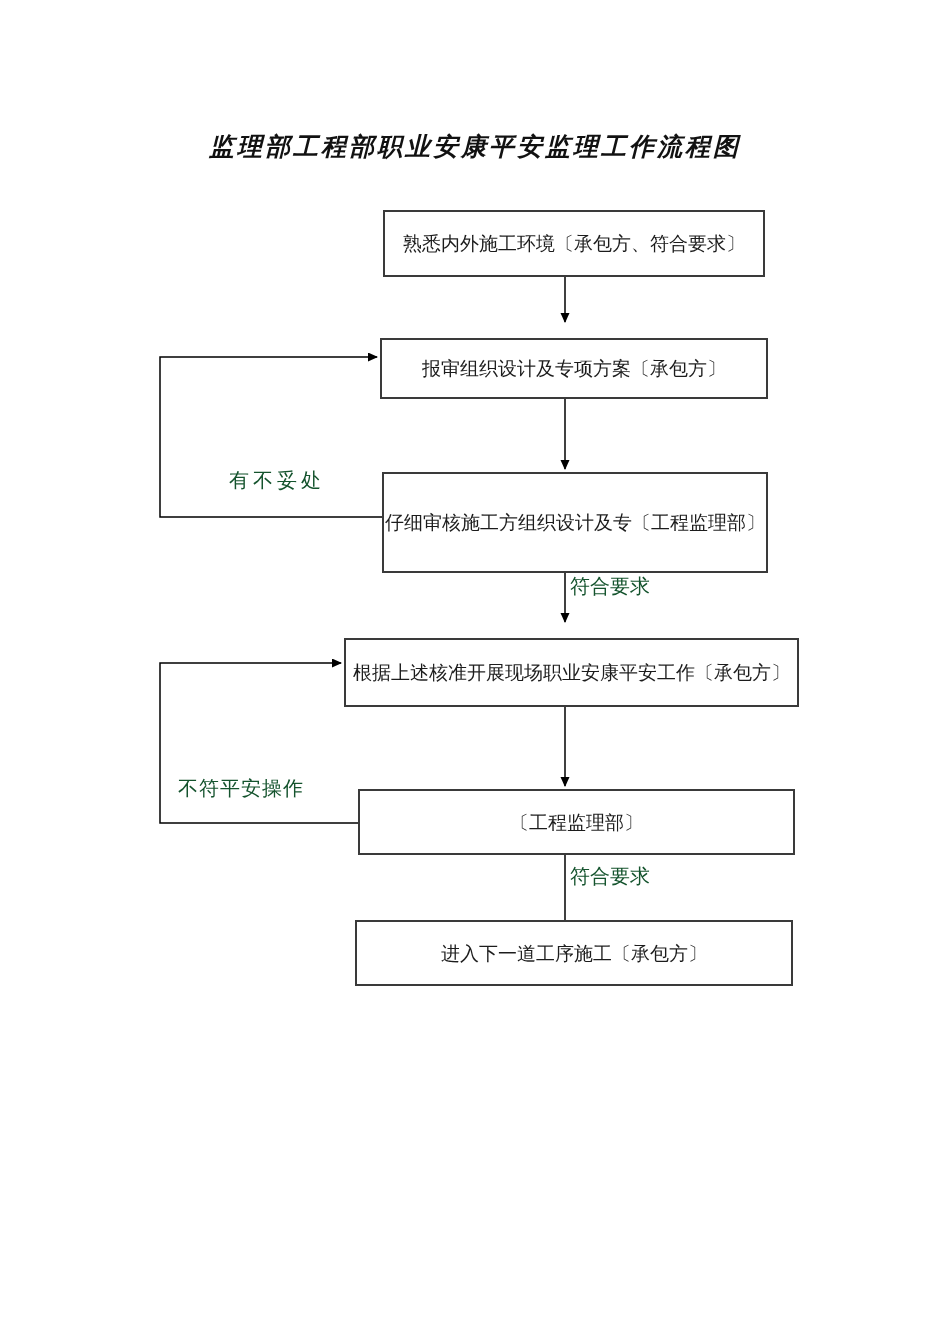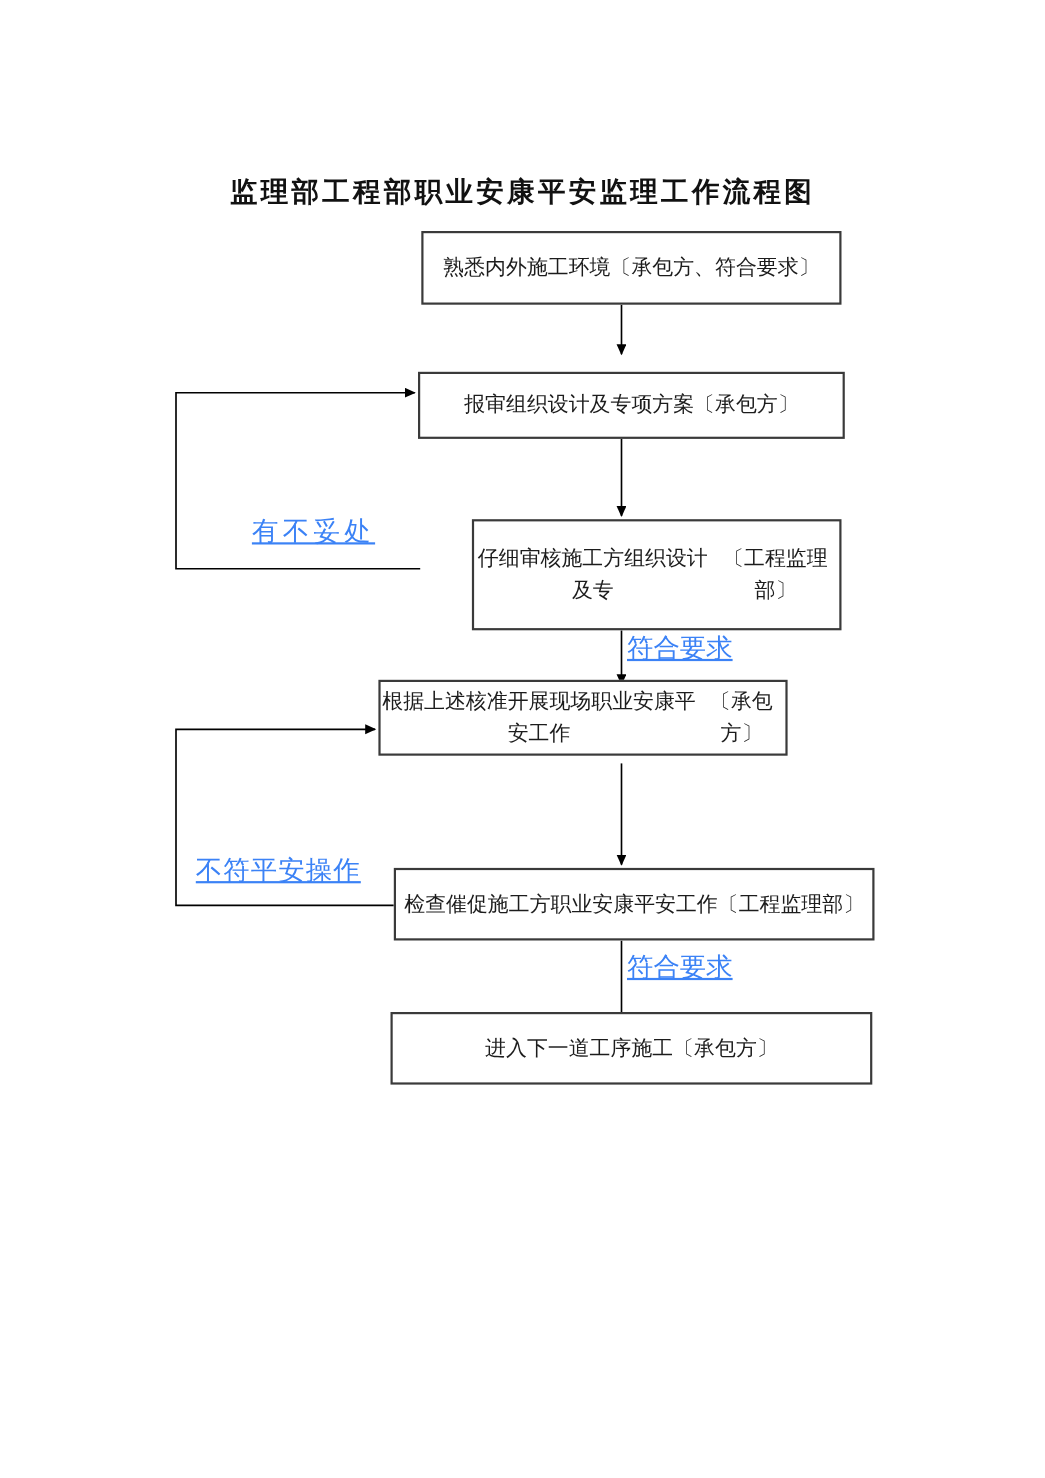--- a/index.html
+++ b/index.html
@@ -17,57 +17,56 @@
     color: #1c1c1c;
   }
   .doc-title {
     position: absolute;
     top: 130px;
     left: 0;
     width: 950px;
     text-align: center;
     font-size: 25px;
     font-weight: bold;
+    font-style: italic;
     letter-spacing: 3px;
     color: #111111;
-    margin-top: 28px;
   }
   .flow-node {
     position: absolute;
     border: 2px solid #3a3a3a;
     background: #ffffff;
     display: flex;
     flex-direction: row;
     justify-content: center;
     align-items: center;
     text-align: center;
     font-size: 19px;
     line-height: 29px;
     box-sizing: border-box;
   }
   .node-1 { left: 383px; top: 210px; width: 382px; height: 67px; }
   .node-2 { left: 380px; top: 338px; width: 388px; height: 61px; text-align: right; }
-  .node-3 { left: 382px; top: 472px; width: 336px; height: 101px; margin-left: 47px; }
-  .node-4 { left: 344px; top: 618px; width: 372px; height: 69px; }
+  .node-3 { left: 382px; top: 472px; width: 386px; height: 101px; }
+  .node-4 { left: 344px; top: 638px; width: 455px; height: 69px; }
   .node-5 { left: 358px; top: 789px; width: 437px; height: 66px; }
   .node-6 { left: 355px; top: 920px; width: 438px; height: 66px; }
   .connector-layer {
     position: absolute;
     left: 0;
     top: 0;
     width: 950px;
     height: 1344px;
     pointer-events: none;
   }
   .edge-label {
     position: absolute;
-    font-size: 24px;
-    color: #3b82f6;
+    font-size: 20px;
+    color: #14532d;
     white-space: nowrap;
-    text-decoration: underline;
   }
   .label-feedback1 { left: 229px; top: 467px; letter-spacing: 4px; }
   .label-ok1       { left: 570px; top: 573px; }
   .label-feedback2 { left: 178px; top: 775px; letter-spacing: 1px; text-align: right; }
   .label-ok2       { left: 570px; top: 863px; }
 </style>
 </head>
 <body>
 
 <div class="page">
@@ -110,21 +109,20 @@
     <div>仔细审核施工方组织设计及专</div>
     <div>〔工程监理部〕</div>
   </div>
 
   <div class="flow-node node-4">
     <div>根据上述核准开展现场职业安康平安工作</div>
     <div>〔承包方〕</div>
   </div>
 
   <div class="flow-node node-5">
-    <div>检查催促施工方职业安康平安工作</div>
     <div>〔工程监理部〕</div>
   </div>
 
   <div class="flow-node node-6">
     <div>进入下一道工序施工</div>
     <div>〔承包方〕</div>
   </div>
 
   <span class="edge-label label-feedback1">有不妥处</span>
   <span class="edge-label label-ok1">符合要求</span>

